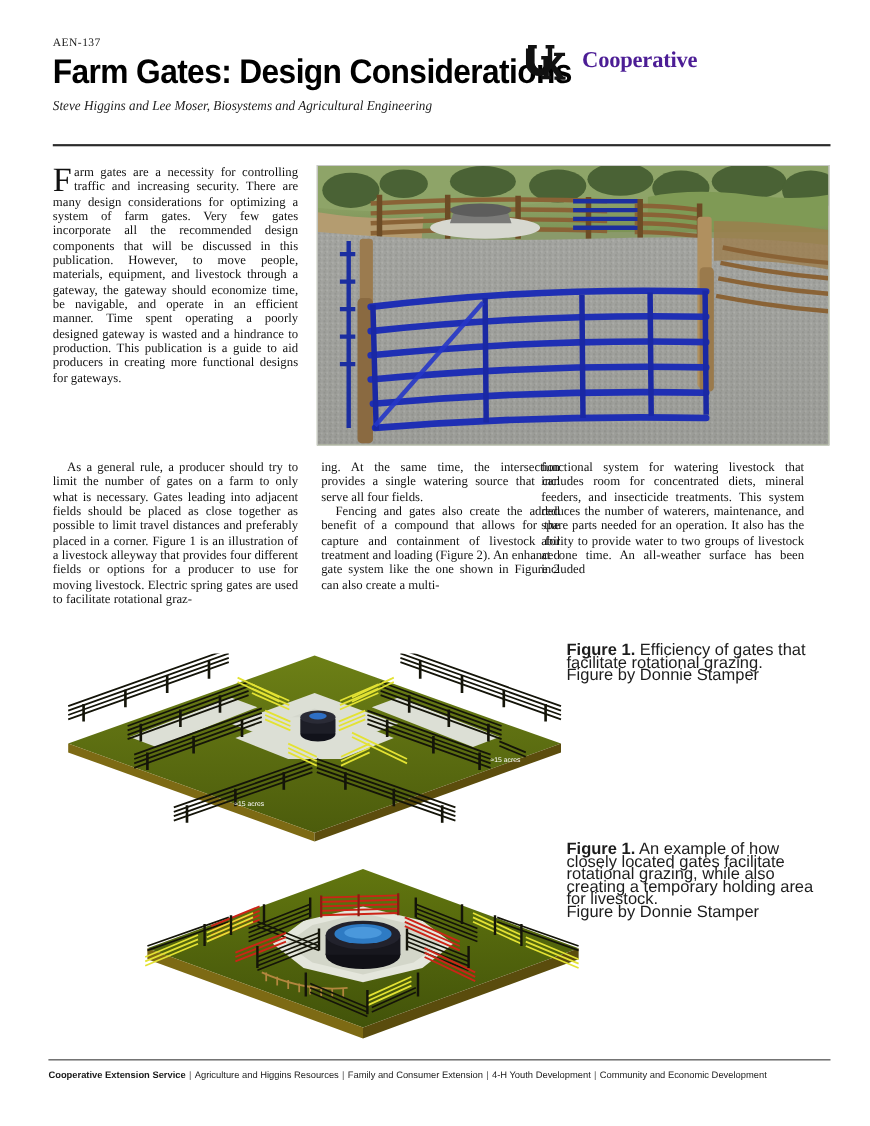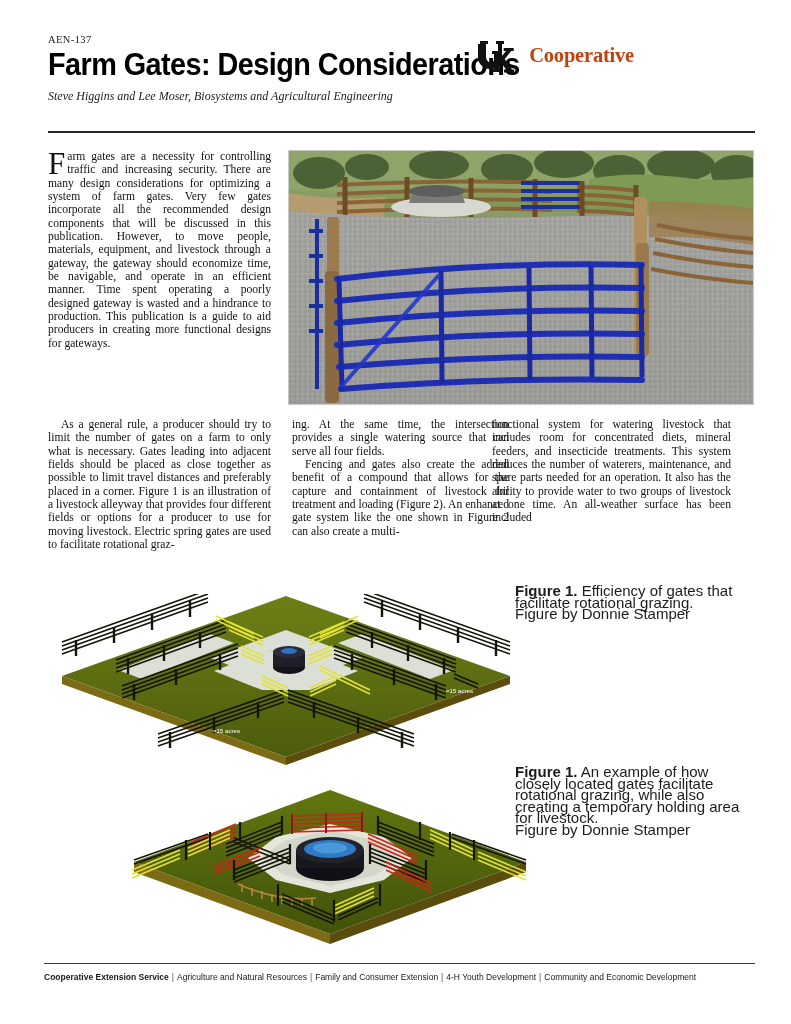--- a/index.html
+++ b/index.html
@@ -35,21 +35,21 @@
   }
 
   
   .logo-block {
     position:absolute; right:36px; top:38px;
     display:flex; align-items:center; gap:7px;
   }
   .uk-mark { width:44px; height:36px; display:block; }
   .logo-text {
     font-family:"Liberation Serif", serif;
-    font-weight:700; font-size:20.5px; line-height:1.07; color:#c2410c;
+    font-weight:700; font-size:20.5px; line-height:1.07; color:#4c1d95;
     letter-spacing:-.2px;
   }
 
   
   .col { position:absolute; font-size:11.6px; line-height:13.35px;
          text-align:justify; color:#111;
          font-family:"Liberation Serif", serif; }
   .col p { text-indent: 13px; }
   .col p.first { text-indent: 0; }
 
@@ -453,16 +453,16 @@
   </div>
 
   <div class="caption" id="cap2">
     <b>Figure 1.</b>
     <span>An example of how closely located gates facilitate rotational grazing, while also creating a temporary holding area for livestock.</span><br>
     <span>Figure by Donnie Stamper</span>
   </div>
 
   <div class="rule-bot"></div>
   <div class="footer">
-    <span class="lead">Cooperative Extension Service</span><span class="sep">|</span><span>Agriculture and Natural Resources</span><span class="sep">|</span><span>Family and Consumer Extension</span><span class="sep">|</span><span>4-H Youth Development</span><span class="sep">|</span><span>Community and Economic Development</span>
+    <span class="lead">Cooperative Extension Service</span><span class="sep">|</span><span>Agriculture and Higgins Resources</span><span class="sep">|</span><span>Family and Consumer Extension</span><span class="sep">|</span><span>4-H Youth Development</span><span class="sep">|</span><span>Community and Economic Development</span>
   </div>
 
 </div>
 
 </body></html>

